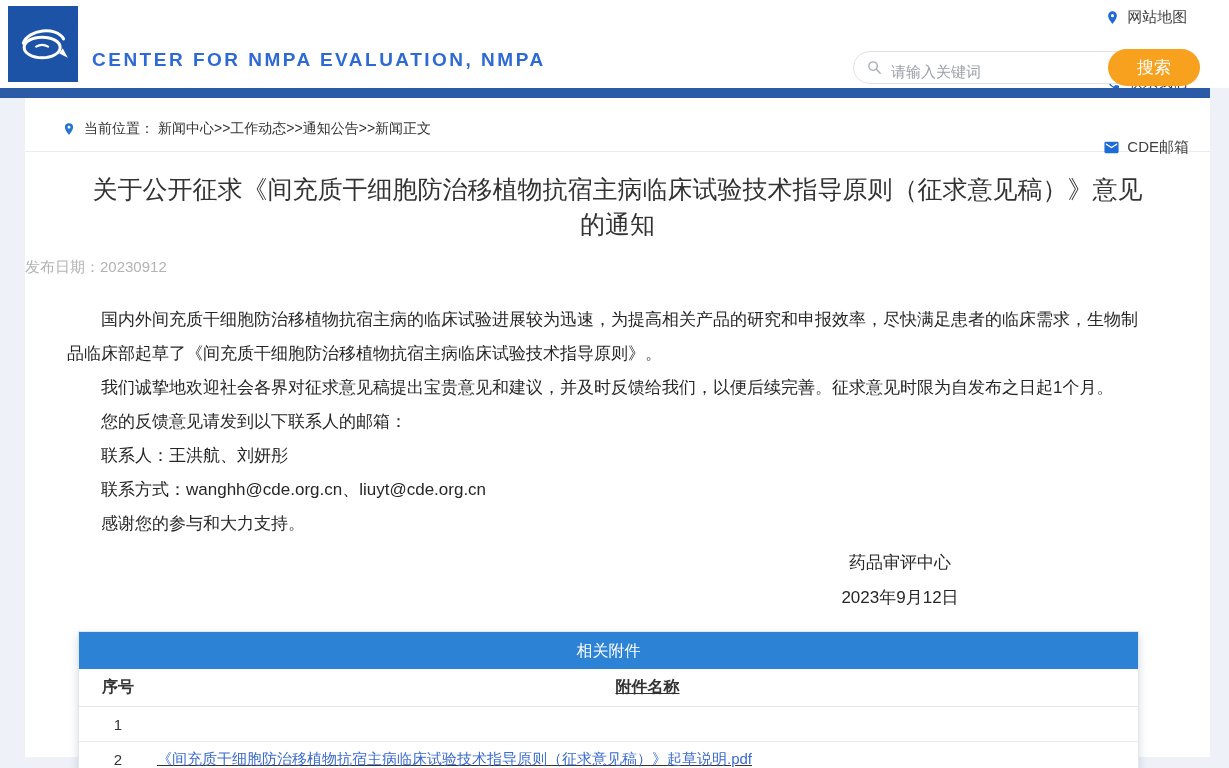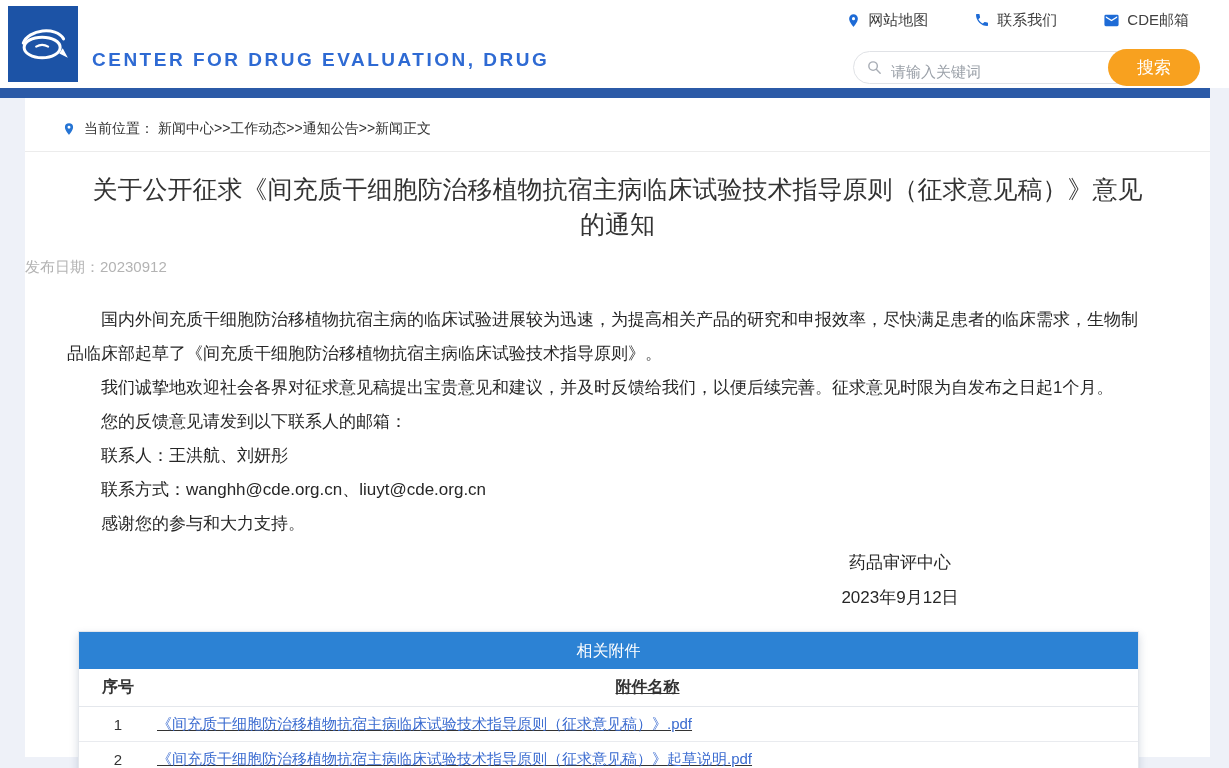--- a/index.html
+++ b/index.html
@@ -25,21 +25,21 @@
     font-size:30px; font-weight:bold; color:#0a0a0a; letter-spacing:1px;
     white-space:nowrap;
   }
   .site-subtitle {
     position:absolute; left:92px; top:49px;
     font-size:19px; font-weight:bold; color:#2e6ad3; letter-spacing:2.5px;
     white-space:nowrap;
   }
   .quick-links {
     position:absolute; right:40px; top:8px;
-    display:flex; gap:46px; align-items:center; height:24px;
+    display:flex; gap:46px; align-items:center; height:24px;flex-direction:column;
   }
   .quick-link {
     display:flex; align-items:center; gap:7px;
     font-size:15px; color:#404040; cursor:pointer; white-space:nowrap;
   }
   .searchbar {
     position:absolute; left:853px; top:49px; width:347px; height:37px;
   }
   .search-input-wrap {
     position:absolute; left:0; top:2px; width:347px; height:33px;
@@ -130,21 +130,21 @@
     <span class="icon">
       <svg viewBox="0 0 70 70" width="60" height="62">
         <ellipse cx="34" cy="39" rx="21" ry="12" fill="none" stroke="#ffffff" stroke-width="3.5"></ellipse>
         <path d="M12 34 C18 18, 50 14, 59 29" fill="none" stroke="#ffffff" stroke-width="3.5" stroke-linecap="round"></path>
         <path d="M27 38 q7 -4 14 0" fill="none" stroke="#ffffff" stroke-width="2.5" stroke-linecap="round"></path>
         <path d="M54 46 l10 5 -6 -11 z" fill="#ffffff"></path>
       </svg>
     </span>
   </div>
 
-  <div class="site-subtitle">CENTER FOR DRUG EVALUATION, DRUG</div>
+  <div class="site-subtitle">CENTER FOR NMPA EVALUATION, NMPA</div>
 
   <div class="quick-links">
     <div class="quick-link">
       <span class="icon">
         <svg viewBox="0 0 24 24" width="15" height="15">
             <path d="M12 2a7 7 0 0 0-7 7c0 5.25 7 13 7 13s7-7.75 7-13a7 7 0 0 0-7-7zm0 9.5a2.5 2.5 0 1 1 0-5 2.5 2.5 0 0 1 0 5z" fill="#1e6bd6"></path>
           </svg>
       </span>
       <span>网站地图</span>
     </div>
@@ -213,21 +213,20 @@
   </div>
 
   <div class="attach-table">
     <div class="attach-title">相关附件</div>
     <div class="attach-header">
       <div class="col-no">序号</div>
       <div class="col-name">附件名称</div>
     </div>
     <div class="attach-row">
       <div class="col-no">1</div>
-      <div class="col-name"><a class="attach-link">《间充质干细胞防治移植物抗宿主病临床试验技术指导原则（征求意见稿）》.pdf</a></div>
     </div>
     <div class="attach-row">
       <div class="col-no">2</div>
       <div class="col-name"><a class="attach-link">《间充质干细胞防治移植物抗宿主病临床试验技术指导原则（征求意见稿）》起草说明.pdf</a></div>
     </div>
 
   </div>
 
 </div>
 

